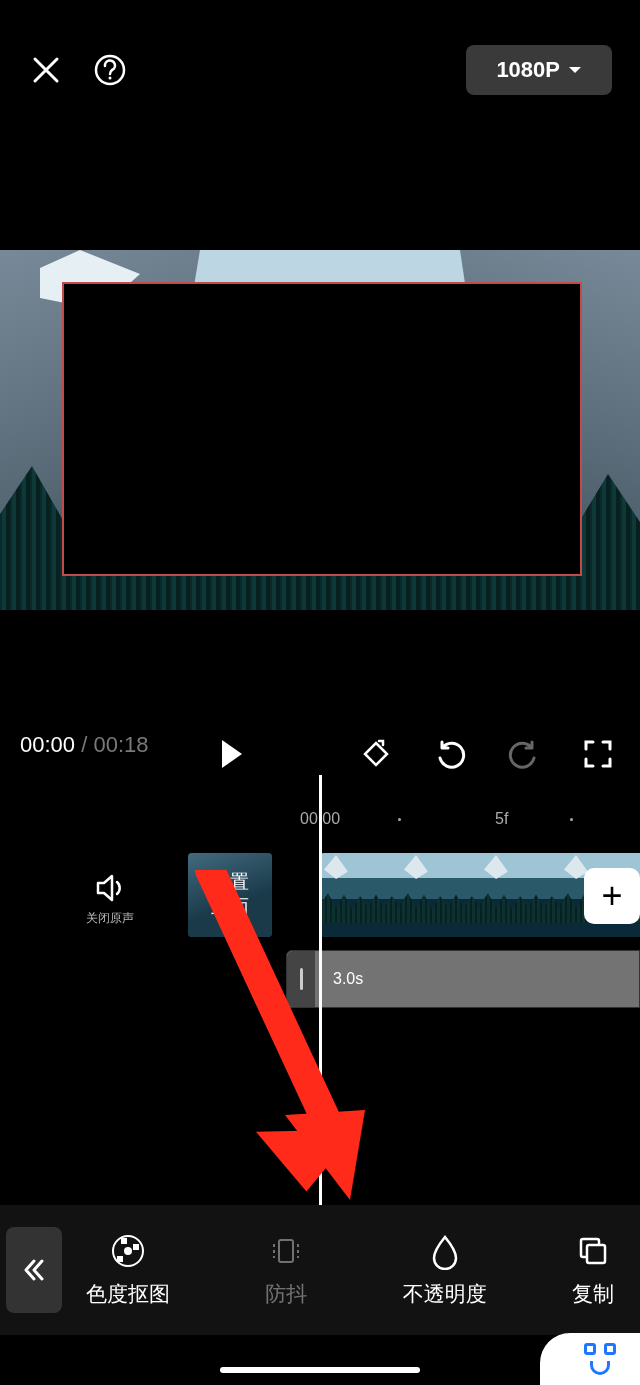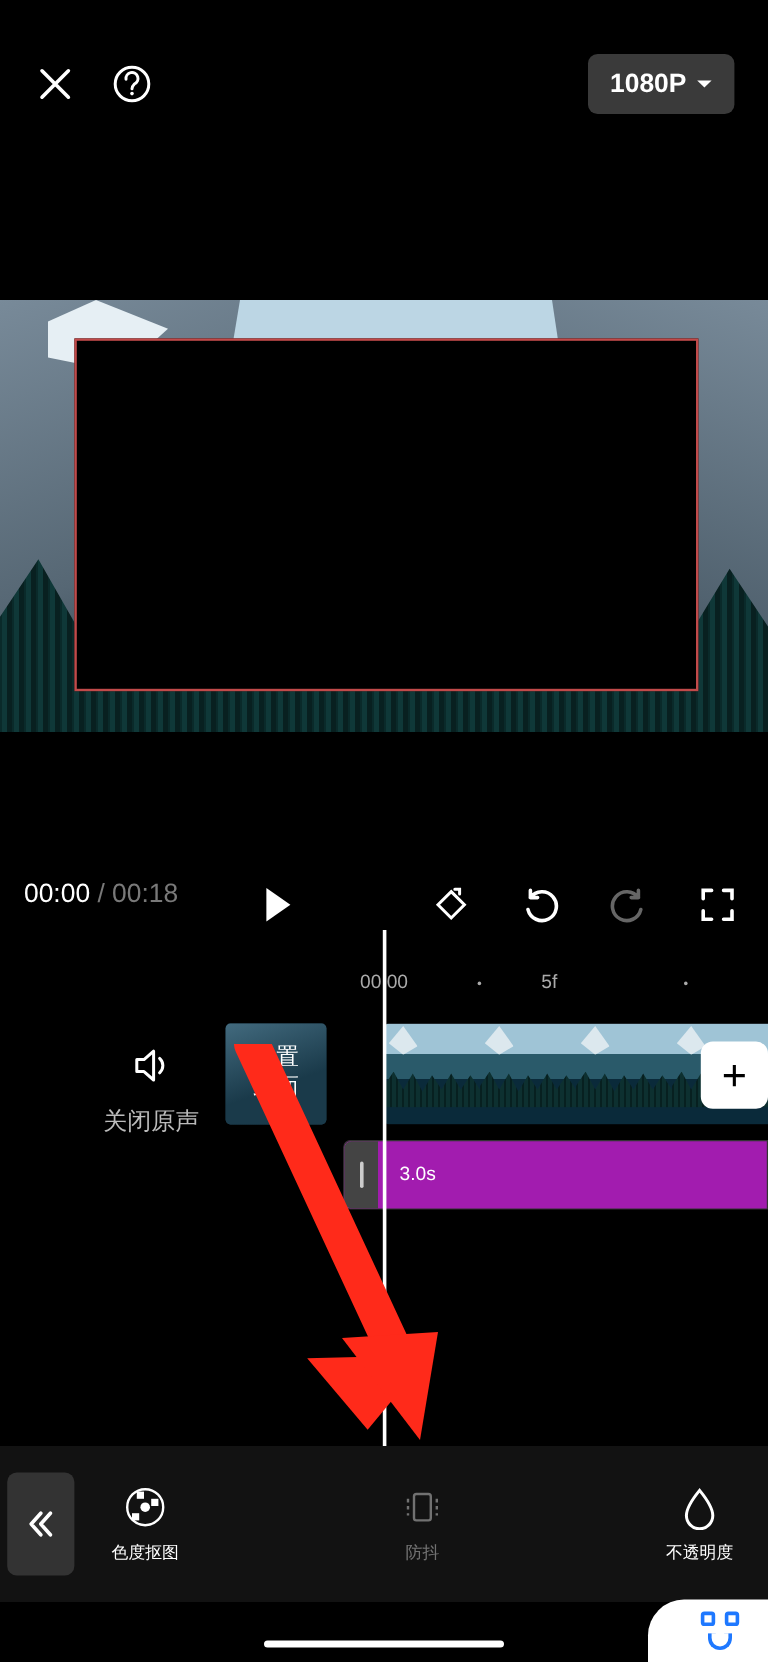--- a/index.html
+++ b/index.html
@@ -17,21 +17,21 @@
     align-items: center;
     padding: 0 28px;
     height: 140px;
     gap: 28px;
   }
   .header .spacer { flex: 1; }
   .header .icon-btn { width: 36px; height: 36px; display:flex; align-items:center; justify-content:center; }
   .res-btn {
     background: #3a3a3a;
     border-radius: 8px;
-    padding: 12px 18px;
+    padding: 12px 30px;
     font-size: 22px;
     font-weight: 600;
     display: flex; align-items: center; gap: 8px;
   }
   .export-btn {
     background: #e6244c;
     border-radius: 8px;
     padding: 12px 24px;
     font-size: 22px;
     font-weight: 600;
@@ -71,28 +71,28 @@
   .time .dim { color:#797979; }
   .transport .flex { flex:1; }
   .tbtn { width:44px; height:44px; display:flex; align-items:center; justify-content:center; }
   .dim-g svg { opacity:0.4; }
   .ruler {
     position:relative; height:30px; margin-top:18px;
     font-size:16px; color:#aaa;
   }
   .ruler .tick1 { position:absolute; left:300px; }
   .ruler .dot1 { position:absolute; left:398px; top:8px; width:3px; height:3px; background:#aaa; border-radius:50%; }
-  .ruler .tick2 { position:absolute; left:451px; }
+  .ruler .tick2 { position:absolute; left:495px; }
   .ruler .dot2 { position:absolute; left:570px; top:8px; width:3px; height:3px; background:#aaa; border-radius:50%; }
   .playhead {
     position:absolute; left:319px; top:775px; width:3px; height:430px; background:#fff; z-index:20;
   }
   .track-area { position:relative; height:170px; margin-top:10px;}
   .mute-btn { position:absolute; left:86px; top:20px; text-align:center; }
-  .mute-btn .lbl { font-size:20px; color:#bbb; margin-top:10px; }
+  .mute-btn .lbl { font-size:12px; color:#bbb; margin-top:0; }
   .cover-btn {
     position:absolute; left:188px; top:3px; width:84px; height:84px;
     background:#1a3a4a; border-radius:4px;
     display:flex; align-items:center; justify-content:center;
     font-size:19px; text-align:center; line-height:1.3;
   }
   .cover-btn .mt{position:absolute;inset:0;background:linear-gradient(160deg,#426a7e 0%,#1a3a4a 60%);border-radius:4px;}
   .cover-btn .tx{position:relative;}
   .main-clip {
     position:absolute; left:320px; top:3px; width:320px; height:84px;
@@ -103,42 +103,42 @@
   .thumb .pk{position:absolute;top:2px;left:4px;width:24px;height:24px;background:#dce8ee;clip-path:polygon(0 60%,50% 0,100% 70%,50% 100%);}
   .thumb .tr{position:absolute;bottom:14px;left:0;right:0;height:30px;background:repeating-linear-gradient(90deg,#072020 0 2px,#0d3030 2px 5px);clip-path:polygon(0 40%,10% 0,20% 50%,30% 5%,40% 55%,50% 10%,60% 50%,70% 5%,80% 50%,90% 10%,100% 50%,100% 100%,0 100%);}
   .add-btn {
     position:absolute; right:0; top:18px;
     width:56px; height:56px; background:#fff; border-radius:10px;
     display:flex; align-items:center; justify-content:center;
     color:#000; font-size:36px; z-index:30;
   }
   .overlay-clip {
     position:absolute; left:286px; top:100px; width:354px; height:58px;
-    background:#a21caf; border:1px solid #333; border-radius:6px 0 0 6px;
+    background:#737373; border:1px solid #333; border-radius:6px 0 0 6px;
     display:flex; align-items:center;
   }
   .overlay-clip .handle { width:28px; height:100%; background:#444; border-radius:6px 0 0 6px; display:flex; align-items:center; justify-content:center;}
   .overlay-clip .handle:after{content:"";width:3px;height:22px;background:#ccc;border-radius:2px;}
   .overlay-clip .dur { font-size:16px; margin-left:18px; }
   .arrow {
     position:absolute; left:190px; top:870px; width:200px; height:340px; z-index:40;
     pointer-events:none;
   }
   .toolbar {
     position:absolute; bottom:50px; left:0; right:0; height:130px;
     display:flex; align-items:center; padding:0 6px;
     background:#121212;
   }
   .back-btn {
     width:56px; height:86px; background:#333; border-radius:8px;
     display:flex; align-items:center; justify-content:center;
   }
   .tools { flex:1; display:flex; justify-content:space-between; padding:0 16px 0 24px; }
   .tool { display:flex; flex-direction:column; align-items:center; gap:10px; min-width:70px;}
-  .tool .lbl { font-size:14px;text-align:center; }
+  .tool .lbl { font-size:21px;text-align:center; }
   .tool.dim { opacity:0.4; }
   .home-ind { position:absolute; bottom:12px; left:50%; transform:translateX(-50%); width:200px; height:6px; background:#fff; border-radius:3px; }
   .watermark {
     position:absolute; bottom:0; right:0;
     background:#fff; color:#222;
     padding:10px 24px 10px 44px;
     font-size:26px; font-weight:600;
     display:flex; align-items:center; gap:10px;
     border-top-left-radius:30px;
     z-index:60;
@@ -299,20 +299,27 @@
           <path d="M7 12 L7 26 M31 12 L31 26" stroke="#fff" stroke-width="2" stroke-dasharray="3 3"></path>
         </svg>
       <span class="lbl">防抖</span>
     </div>
     <div class="tool">
       <svg width="38" height="38" viewBox="0 0 38 38">
           <path d="M19 5 C10 16 8 22 8 26 A11 11 0 0 0 30 26 C30 22 28 16 19 5 Z" stroke="#fff" stroke-width="2.5" fill="none"></path>
         </svg>
       <span class="lbl">不透明度</span>
     </div>
+    <div class="tool" style="min-width:50px">
+      <svg width="38" height="38" viewBox="0 0 38 38">
+          <rect x="7" y="7" width="18" height="18" stroke="#fff" stroke-width="2.5" fill="none" rx="2"></rect>
+          <rect x="13" y="13" width="18" height="18" stroke="#fff" stroke-width="2.5" fill="#121212" rx="2"></rect>
+        </svg>
+      <span class="lbl">复制</span>
+    </div>
   </div>
 </div>
 
 <div class="home-ind"></div>
 
 <div class="watermark">
   <div class="wm-logo">
     <div class="sq a"></div>
       <div class="sq b"></div>
       <div class="c"></div>

